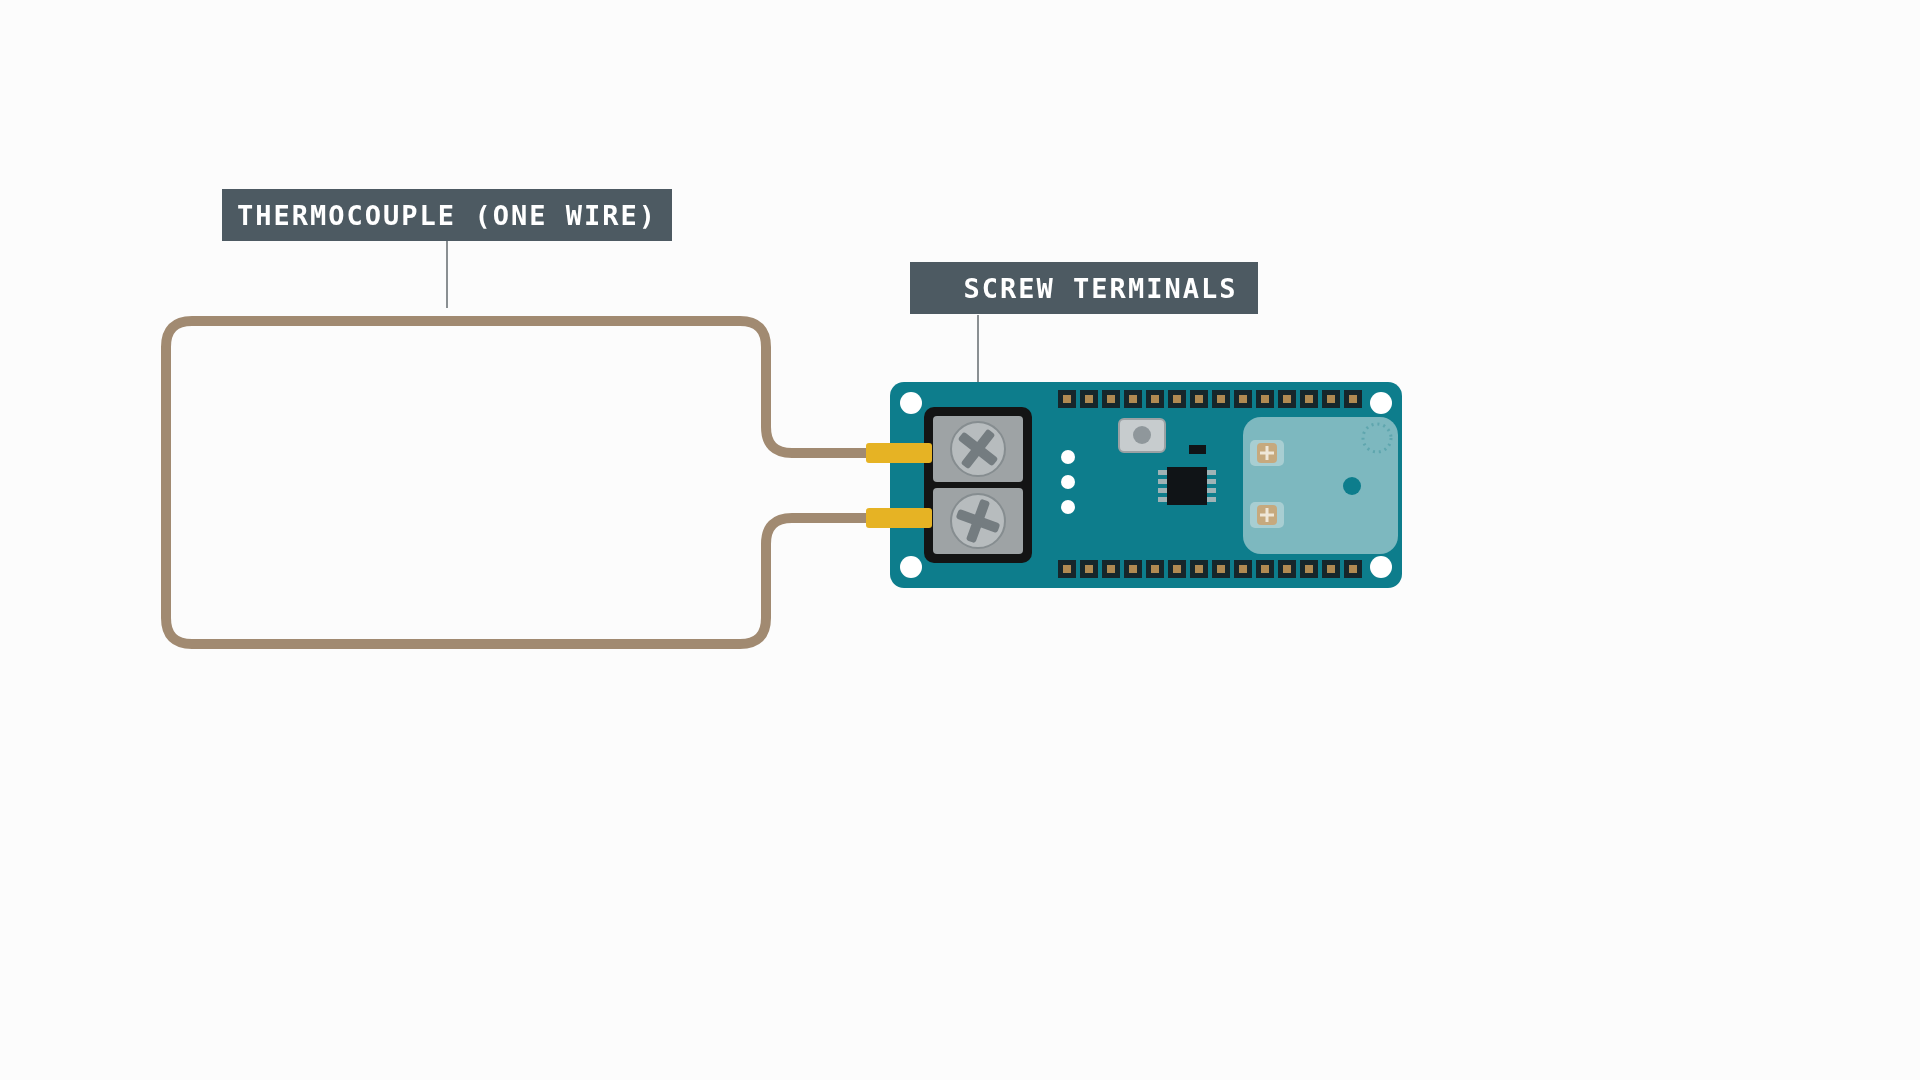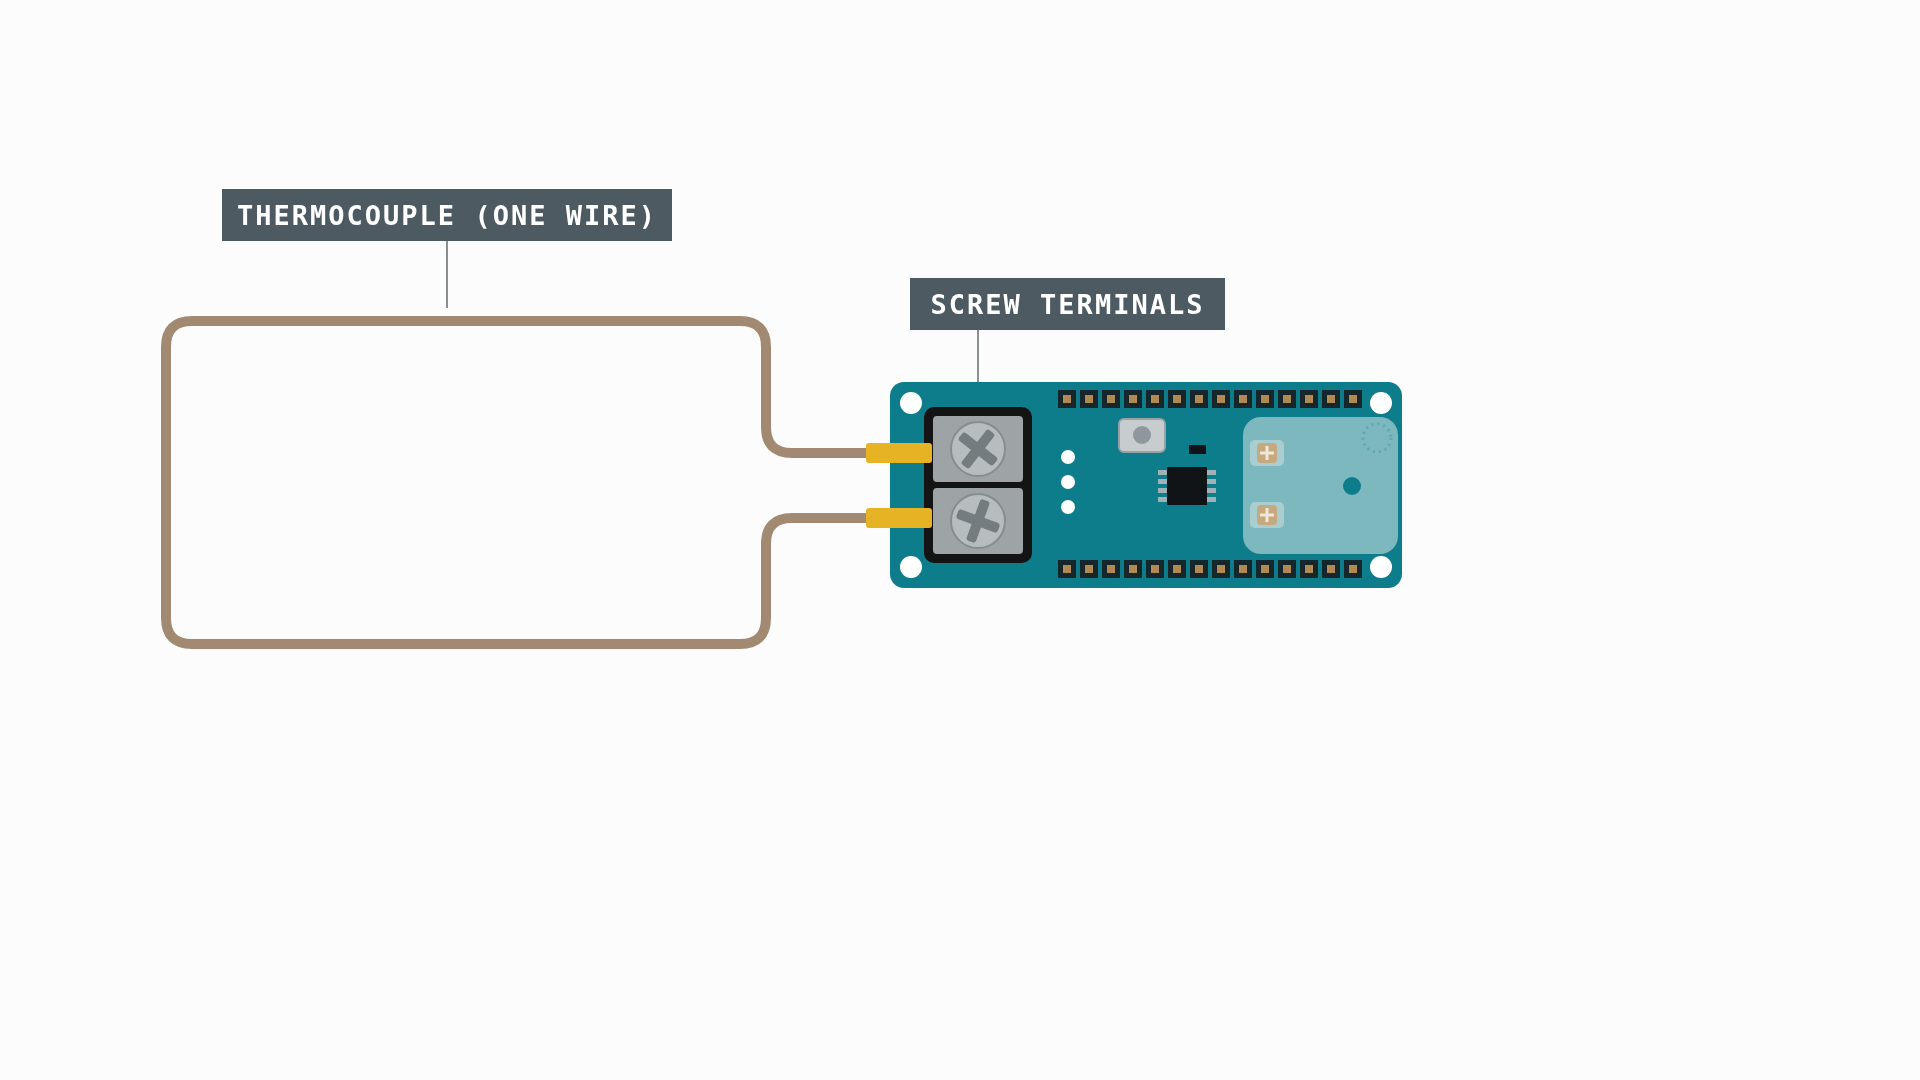--- a/index.html
+++ b/index.html
@@ -35,23 +35,24 @@
   }
   .label-thermocouple {
     left: 222px;
     top: 157px;
     width: 450px;
     height: 52px;
     margin-top: 32px;
   }
   .label-screw-terminals {
     left: 910px;
-    top: 278px;
+    top: 262px;
     width: 315px;
     height: 52px;
+    padding-left: 33px;
   }
 </style>
 </head>
 <body>
 
 <div class="canvas">
 
   <svg class="diagram-svg" width="1920" height="1080" viewBox="0 0 1920 1080">
     <defs>
       <pattern id="pinsTop" x="1056" y="390" width="22" height="18" patternUnits="userSpaceOnUse">

